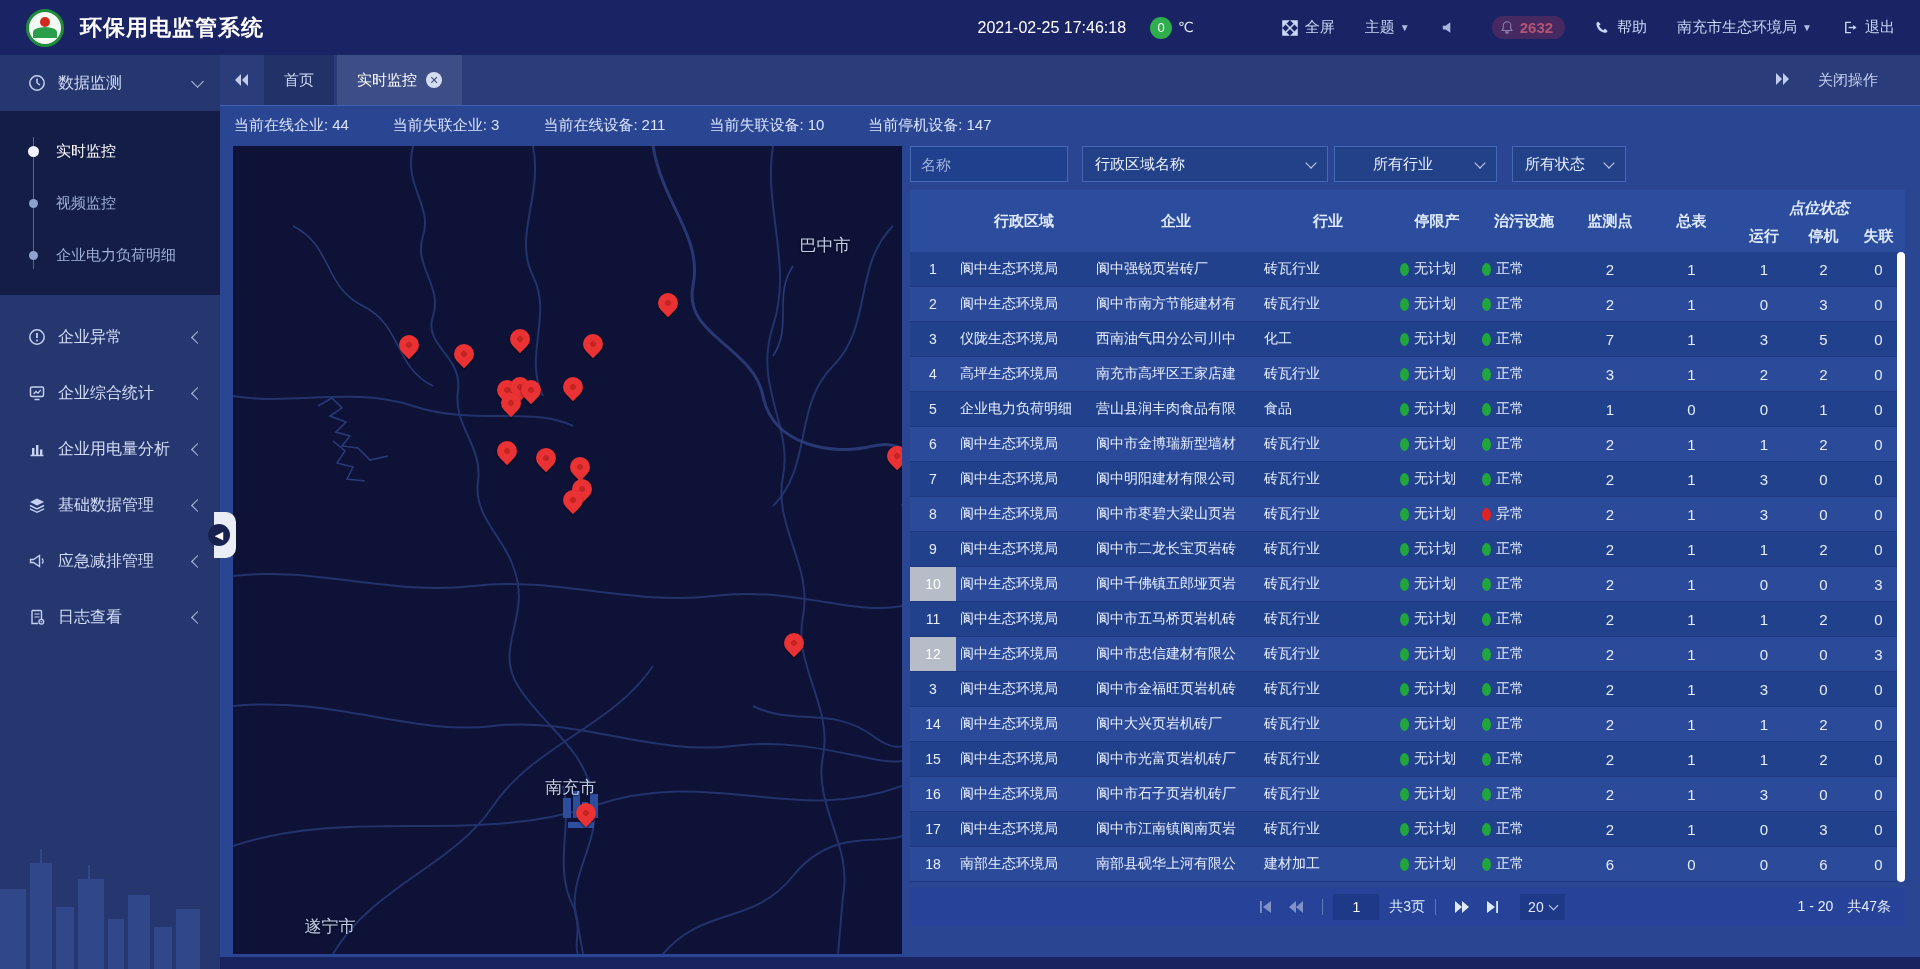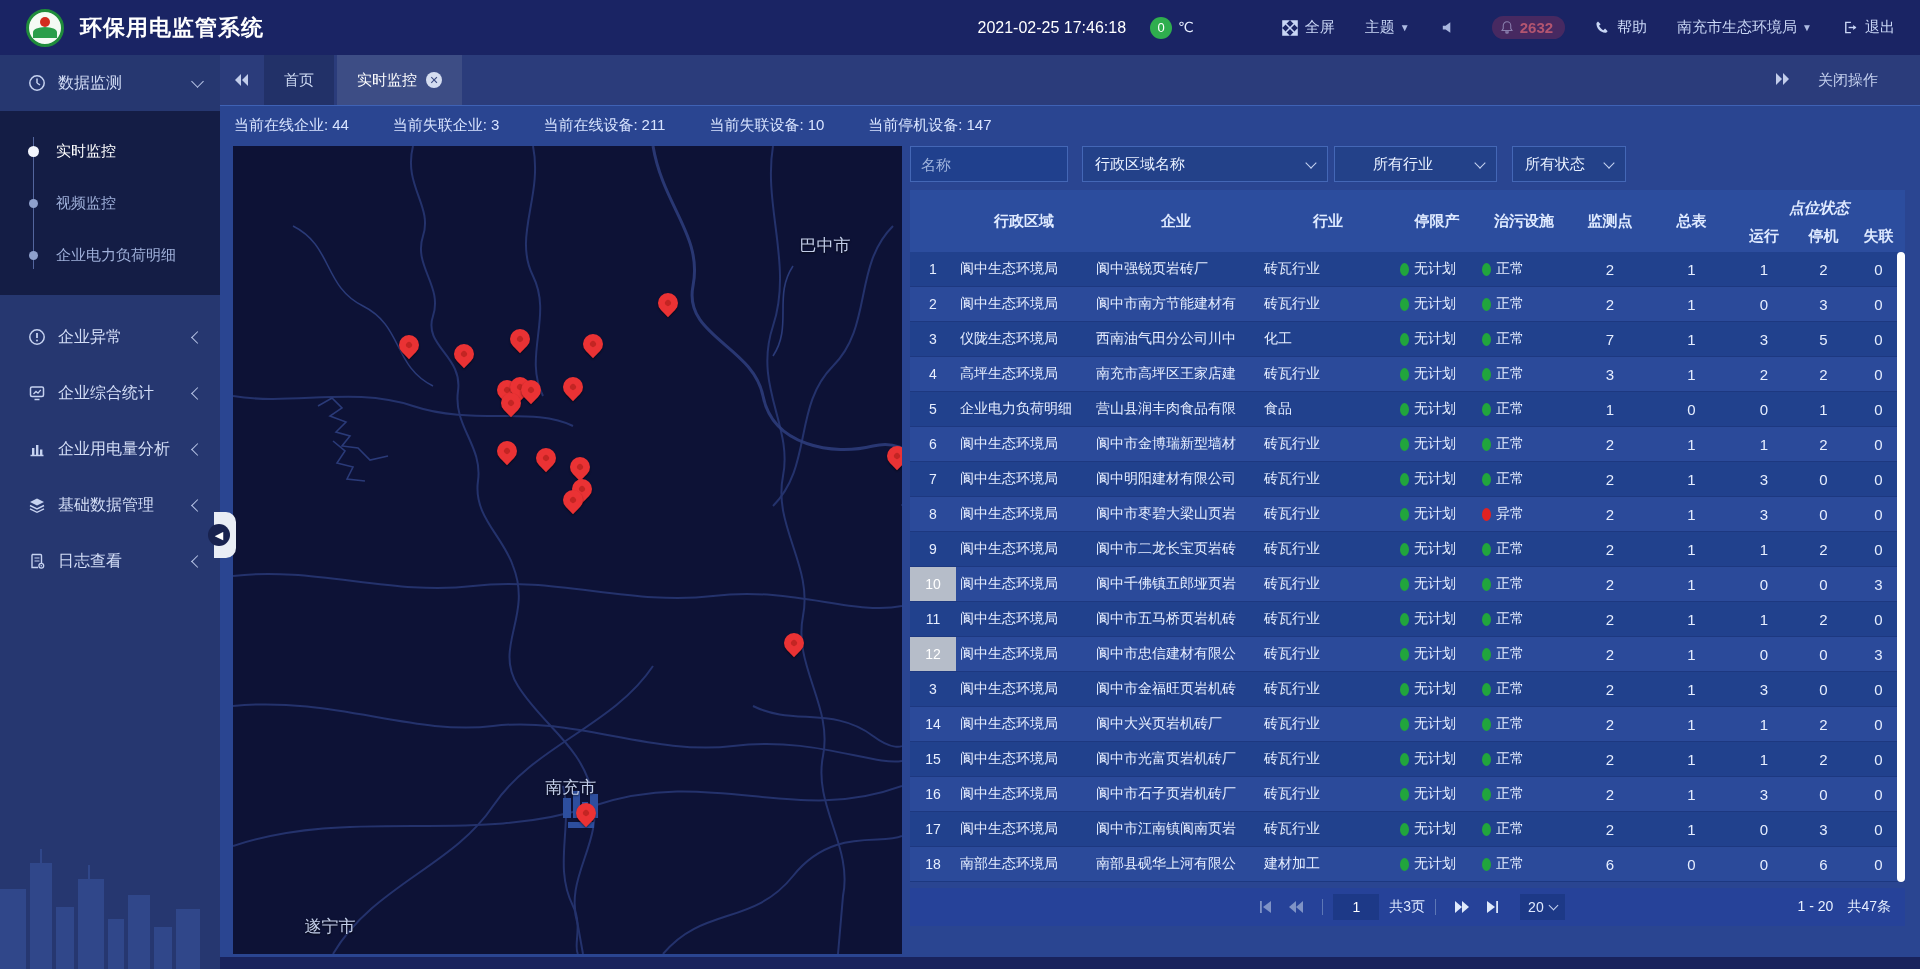--- a/index.html
+++ b/index.html
@@ -262,20 +262,28 @@
       <span>企业用电量分析</span>
       <span class="chev"></span>
     </div>
     <div class="side-item">
       <svg class="ic" viewBox="0 0 18 18">
         <path d="M9 2.5 16 6 9 9.5 2 6z" fill="#c6d2f0"></path>
         <path d="M2 9.5 9 13 16 9.5" fill="none" stroke="#c6d2f0" stroke-width="1.4"></path>
         <path d="M2 12.8 9 16.3 16 12.8" fill="none" stroke="#c6d2f0" stroke-width="1.4"></path>
       </svg>
       <span>基础数据管理</span>
+      <span class="chev"></span>
+    </div>
+    <div class="side-item">
+      <svg class="ic" viewBox="0 0 18 18">
+        <path d="M2.5 7.5v3h3l6 4v-11l-6 4z" fill="none" stroke="#c6d2f0" stroke-width="1.4"></path>
+        <path d="M14 6.5c1.3 1.3 1.3 3.7 0 5" fill="none" stroke="#c6d2f0" stroke-width="1.4"></path>
+      </svg>
+      <span>应急减排管理</span>
       <span class="chev"></span>
     </div>
     <div class="side-item">
       <svg class="ic" viewBox="0 0 18 18">
         <path d="M4 2.5h8.5a1 1 0 0 1 1 1v8" fill="none" stroke="#c6d2f0" stroke-width="1.4"></path>
         <path d="M4 2.5v13h6" fill="none" stroke="#c6d2f0" stroke-width="1.4"></path>
         <path d="M6.5 6h5 M6.5 9h5" stroke="#c6d2f0" stroke-width="1.2"></path>
         <circle cx="13.3" cy="13.8" r="2.4" fill="none" stroke="#c6d2f0" stroke-width="1.3"></circle>
         <circle cx="13.3" cy="13.8" r="0.8" fill="#c6d2f0"></circle>
       </svg>

